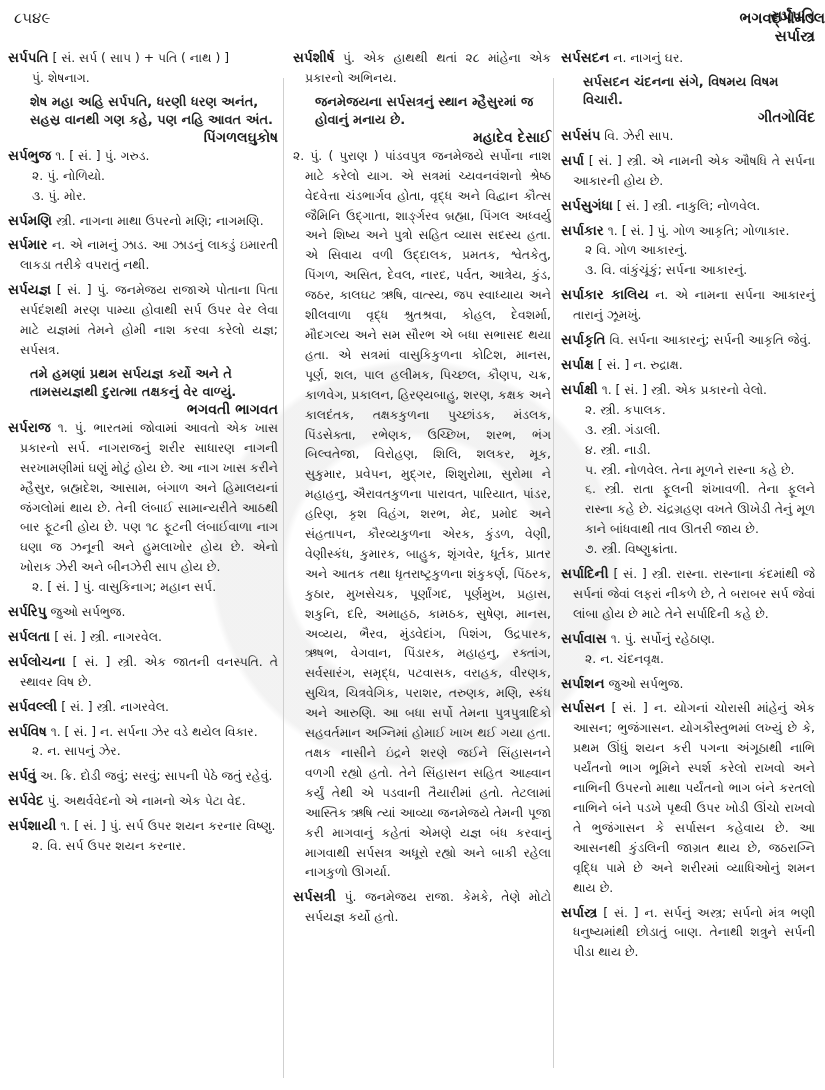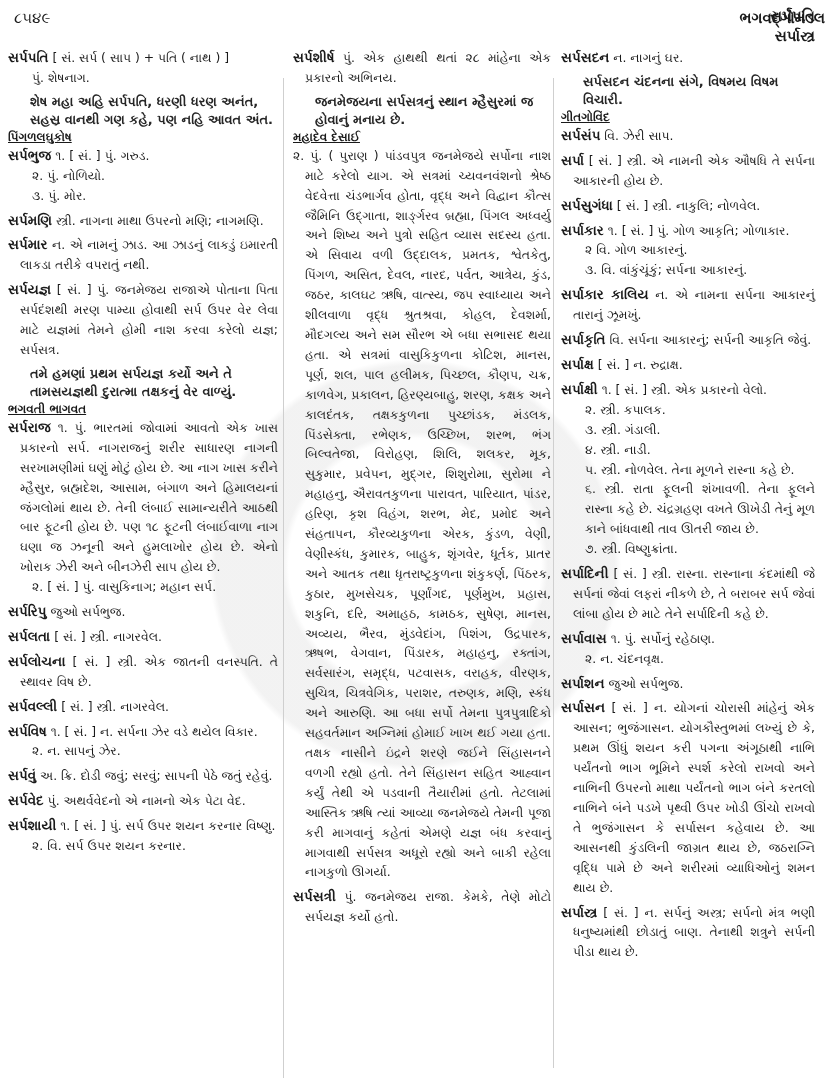--- a/index.html
+++ b/index.html
@@ -15,21 +15,21 @@
   .col{position:absolute;top:48px;z-index:1;font-size:12.4px;line-height:19.9px;}
   .c1{left:8px;width:270px;}
   .c2{left:293px;width:258px;}
   .c3{left:561px;width:254px;}
   .rule{position:absolute;top:78px;width:1px;background:#cfcfcf;z-index:1;}
   .r1{left:283px;height:1000px;}
   .r2{left:553px;height:990px;}
   .entry{margin:0 0 5px 0;padding-left:12px;text-indent:-12px;text-align:justify;}
   .hw{font-weight:bold;font-size:13.5px;}
   .quote{padding-left:22px;font-size:13px;line-height:18px;font-weight:bold;color:#262626;}
-  .src{text-align:left;font-size:12px;line-height:17px;font-weight:bold;text-decoration:underline;}
+  .src{text-align:right;font-size:14px;line-height:17px;font-weight:bold;}
   .sub{display:block;padding-left:12px;text-indent:0;}
 </style>
 </head>
 <body>
 
 <div class="watermark"></div>
 
 <div class="header">
   <div class="pg">૮૫૪૯</div>
   <div class="title">ભગવદ્ગોમંડલ</div>

